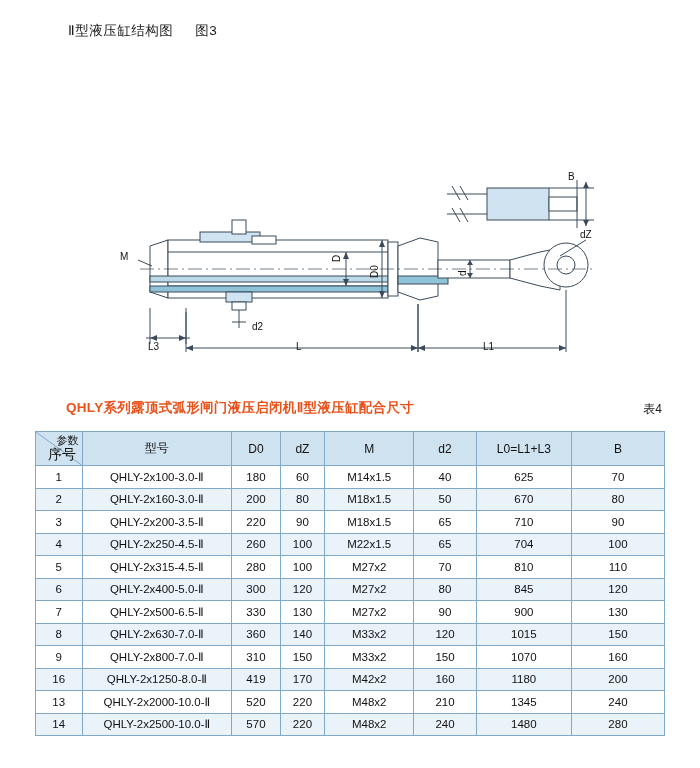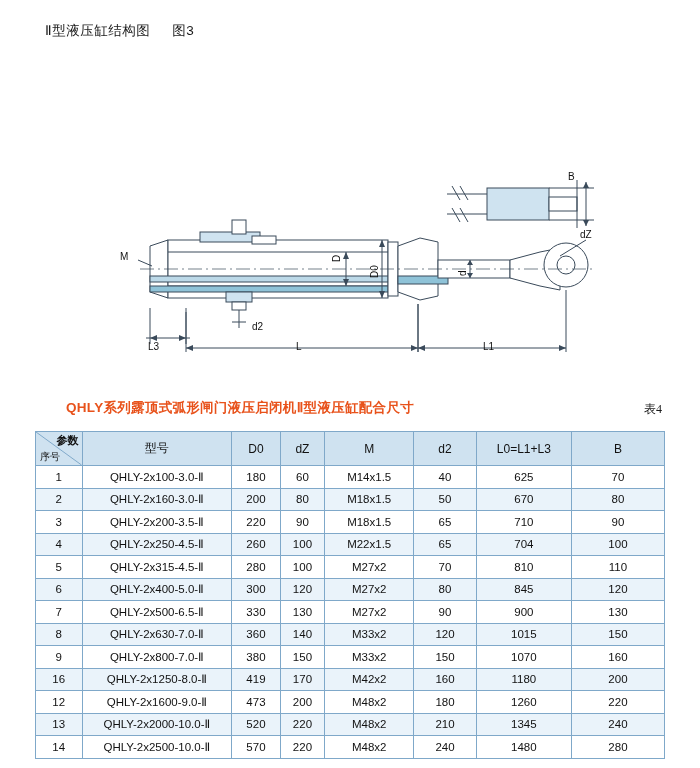--- a/index.html
+++ b/index.html
@@ -9,21 +9,21 @@
     background: #ffffff;
     font-family: "Liberation Sans", sans-serif;
   }
   .page {
     position: relative;
     width: 700px; height: 768px;
     overflow: hidden;
   }
   .doc-title {
     position: absolute;
-    left: 45px; top: 22px;
+    left: 68px; top: 22px;
     font-size: 13.5px;
     color: #1a1a1a;
     letter-spacing: 0.5px;
     white-space: nowrap;
   }
   .doc-title .fig {
     margin-left: 22px;
   }
 
   
@@ -50,21 +50,20 @@
     font-weight: bold;
     color: #e8521b;
     white-space: nowrap;
     letter-spacing: 0.3px;
   }
   .tbl-heading .note {
     position: absolute;
     right: 38px; top: 6px;
     font-size: 12px;
     color: #1a1a1a;
-    font-family: Liberation Serif, serif;
   }
 
   table.spec {
     border-collapse: collapse;
     margin: 6px auto 0 auto;
     width: 630px;
     font-size: 11.5px;
     color: #111;
   }
   table.spec th, table.spec td {
@@ -87,24 +86,24 @@
   th.corner {
     position: relative;
     width: 46px;
     padding: 0;
     overflow: hidden;
   }
   th.corner .diag {
     position: absolute; left: 0; top: 0; width: 100%; height: 100%;
   }
   th.corner .p1 {
-    position: absolute; right: 3px; top: 1px; font-size: 11px; font-weight: bold;
+    position: absolute; right: 3px; top: 1px; font-size: 11px;
   }
   th.corner .p2 {
-    position: absolute; left: 4px; bottom: 1px; font-size: 10px;
+    position: absolute; left: 12px; bottom: 1px; font-size: 14px;
   }
   th.model-col { width: 148px; }
   th.d0-col  { width: 48px; }
   th.dz-col  { width: 44px; }
   th.m-col   { width: 88px; }
   th.d2-col  { width: 62px; }
   th.l0-col  { width: 94px; }
   th.b-col   { width: 92px; }
 
   td.model { text-align: center; }
@@ -323,48 +322,38 @@
             <td>360</td>
             <td>140</td>
             <td>M33x2</td>
             <td>120</td>
             <td>1015</td>
             <td>150</td>
           </tr>
           <tr>
             <td class="seq">9</td>
             <td class="model">QHLY-2x800-7.0-Ⅱ</td>
-            <td>380</td>
+            <td>310</td>
             <td>150</td>
             <td>M33x2</td>
             <td>150</td>
             <td>1070</td>
             <td>160</td>
           </tr>
           <tr>
             <td class="seq">16</td>
             <td class="model">QHLY-2x1250-8.0-Ⅱ</td>
             <td>419</td>
             <td>170</td>
             <td>M42x2</td>
             <td>160</td>
             <td>1180</td>
             <td>200</td>
           </tr>
           <tr>
-            <td class="seq">12</td>
-            <td class="model">QHLY-2x1600-9.0-Ⅱ</td>
-            <td>473</td>
-            <td>200</td>
-            <td>M48x2</td>
-            <td>180</td>
-            <td>1260</td>
-            <td>220</td>
-          </tr>
-          <tr>
             <td class="seq">13</td>
             <td class="model">QHLY-2x2000-10.0-Ⅱ</td>
             <td>520</td>
             <td>220</td>
             <td>M48x2</td>
             <td>210</td>
             <td>1345</td>
             <td>240</td>
           </tr>
           <tr>

